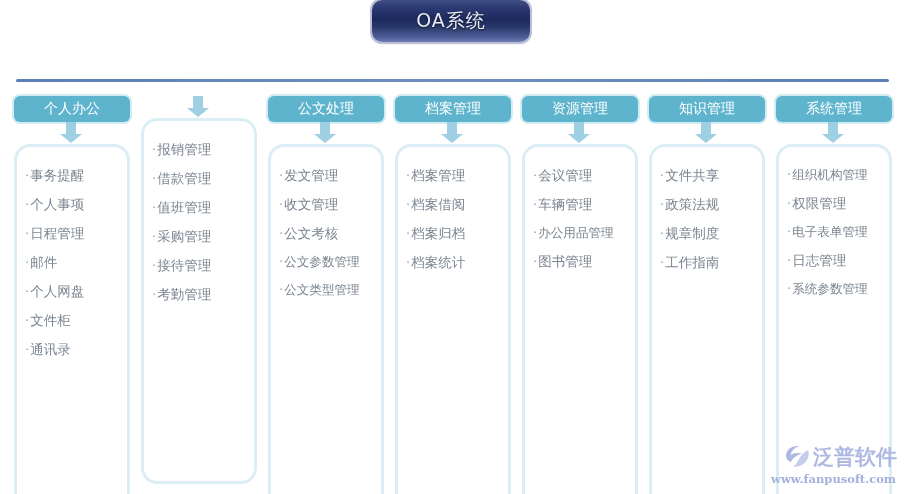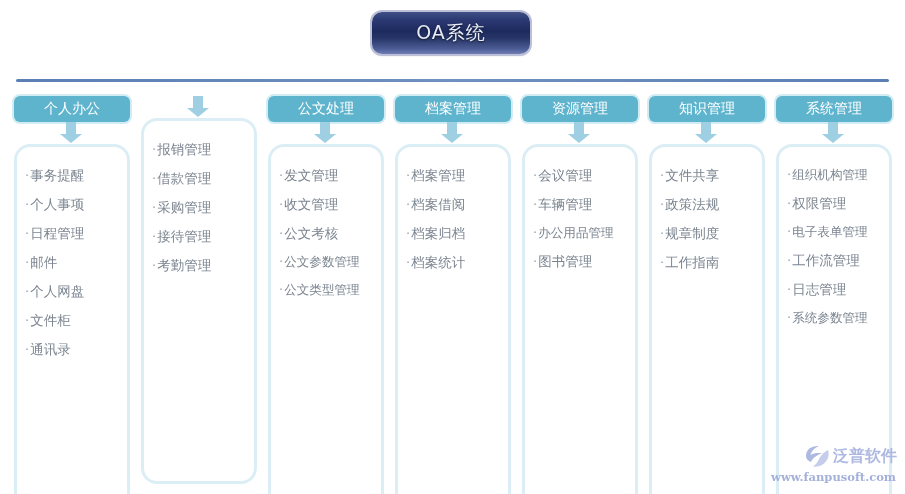--- a/index.html
+++ b/index.html
@@ -18,21 +18,21 @@
   #canvas {
     position: relative;
     width: 905px;
     height: 494px;
   }
 
   
   .title-box {
     position: absolute;
     left: 372px;
-    top: 12px;
+    top: 0;
     width: 158px;
     height: 42px;
     border-radius: 10px;
     background: linear-gradient(180deg,
                 #404f86 0%,
                 #2c3a73 18%,
                 #1d2a5e 46%,
                 #263566 62%,
                 #4d5d96 88%,
                 #6f7db3 100%);
@@ -149,21 +149,21 @@
     display: flex;
     align-items: center;
     gap: 3px;
   }
   .wm-logo {
     width: 26px;
     height: 25px;
   }
   .wm-name {
     color: #aab6e0;
-    font-size: 16px;
+    font-size: 21px;
     font-weight: bold;
     letter-spacing: 0px;
   }
   .wm-url {
     color: #9fadd9;
     font-size: 11.5px;
     font-family: "DejaVu Serif", "Liberation Serif", serif;
     font-weight: bold;
     margin-top: 1px;
     margin-right: 1px;
@@ -200,20 +200,21 @@
         </div>
       </div>
       <div class="column" style="left: 141px;">
         <div class="connector">
           <div class="shaft"></div>
           <div class="head"></div>
         </div>
         <div class="panel">
           <div class="panel-item"><span class="bullet">·</span><span>报销管理</span></div>
           <div class="panel-item"><span class="bullet">·</span><span>借款管理</span></div>
+          <div class="panel-item"><span class="bullet">·</span><span>值班管理</span></div>
           <div class="panel-item"><span class="bullet">·</span><span>采购管理</span></div>
           <div class="panel-item"><span class="bullet">·</span><span>接待管理</span></div>
           <div class="panel-item"><span class="bullet">·</span><span>考勤管理</span></div>
         </div>
       </div>
       <div class="column" style="left: 268px;">
         <div class="col-header">
           <span class="col-header-label">公文处理</span>
         </div>
         <div class="connector">
@@ -278,21 +279,20 @@
           <span class="col-header-label">系统管理</span>
         </div>
         <div class="connector">
           <div class="shaft"></div>
           <div class="head"></div>
         </div>
         <div class="panel">
           <div class="panel-item tight"><span class="bullet">·</span><span>组织机构管理</span></div>
           <div class="panel-item"><span class="bullet">·</span><span>权限管理</span></div>
           <div class="panel-item tight"><span class="bullet">·</span><span>电子表单管理</span></div>
-          <div class="panel-item"><span class="bullet">·</span><span>工作流管理</span></div>
           <div class="panel-item"><span class="bullet">·</span><span>日志管理</span></div>
           <div class="panel-item tight"><span class="bullet">·</span><span>系统参数管理</span></div>
         </div>
       </div>
     </div>
 
   <div class="watermark">
     <div class="wm-top">
       <svg class="wm-logo" viewBox="0 0 26 25">
         <path d="M2 12 C2 5 8 1.5 15 2 C11 4 7.5 6.5 6.5 11 C10 9 14 8.5 18 9.5 C13 11 9 13.5 7 18 C4 17 2 15 2 12 Z" fill="#aab6e0"></path>

